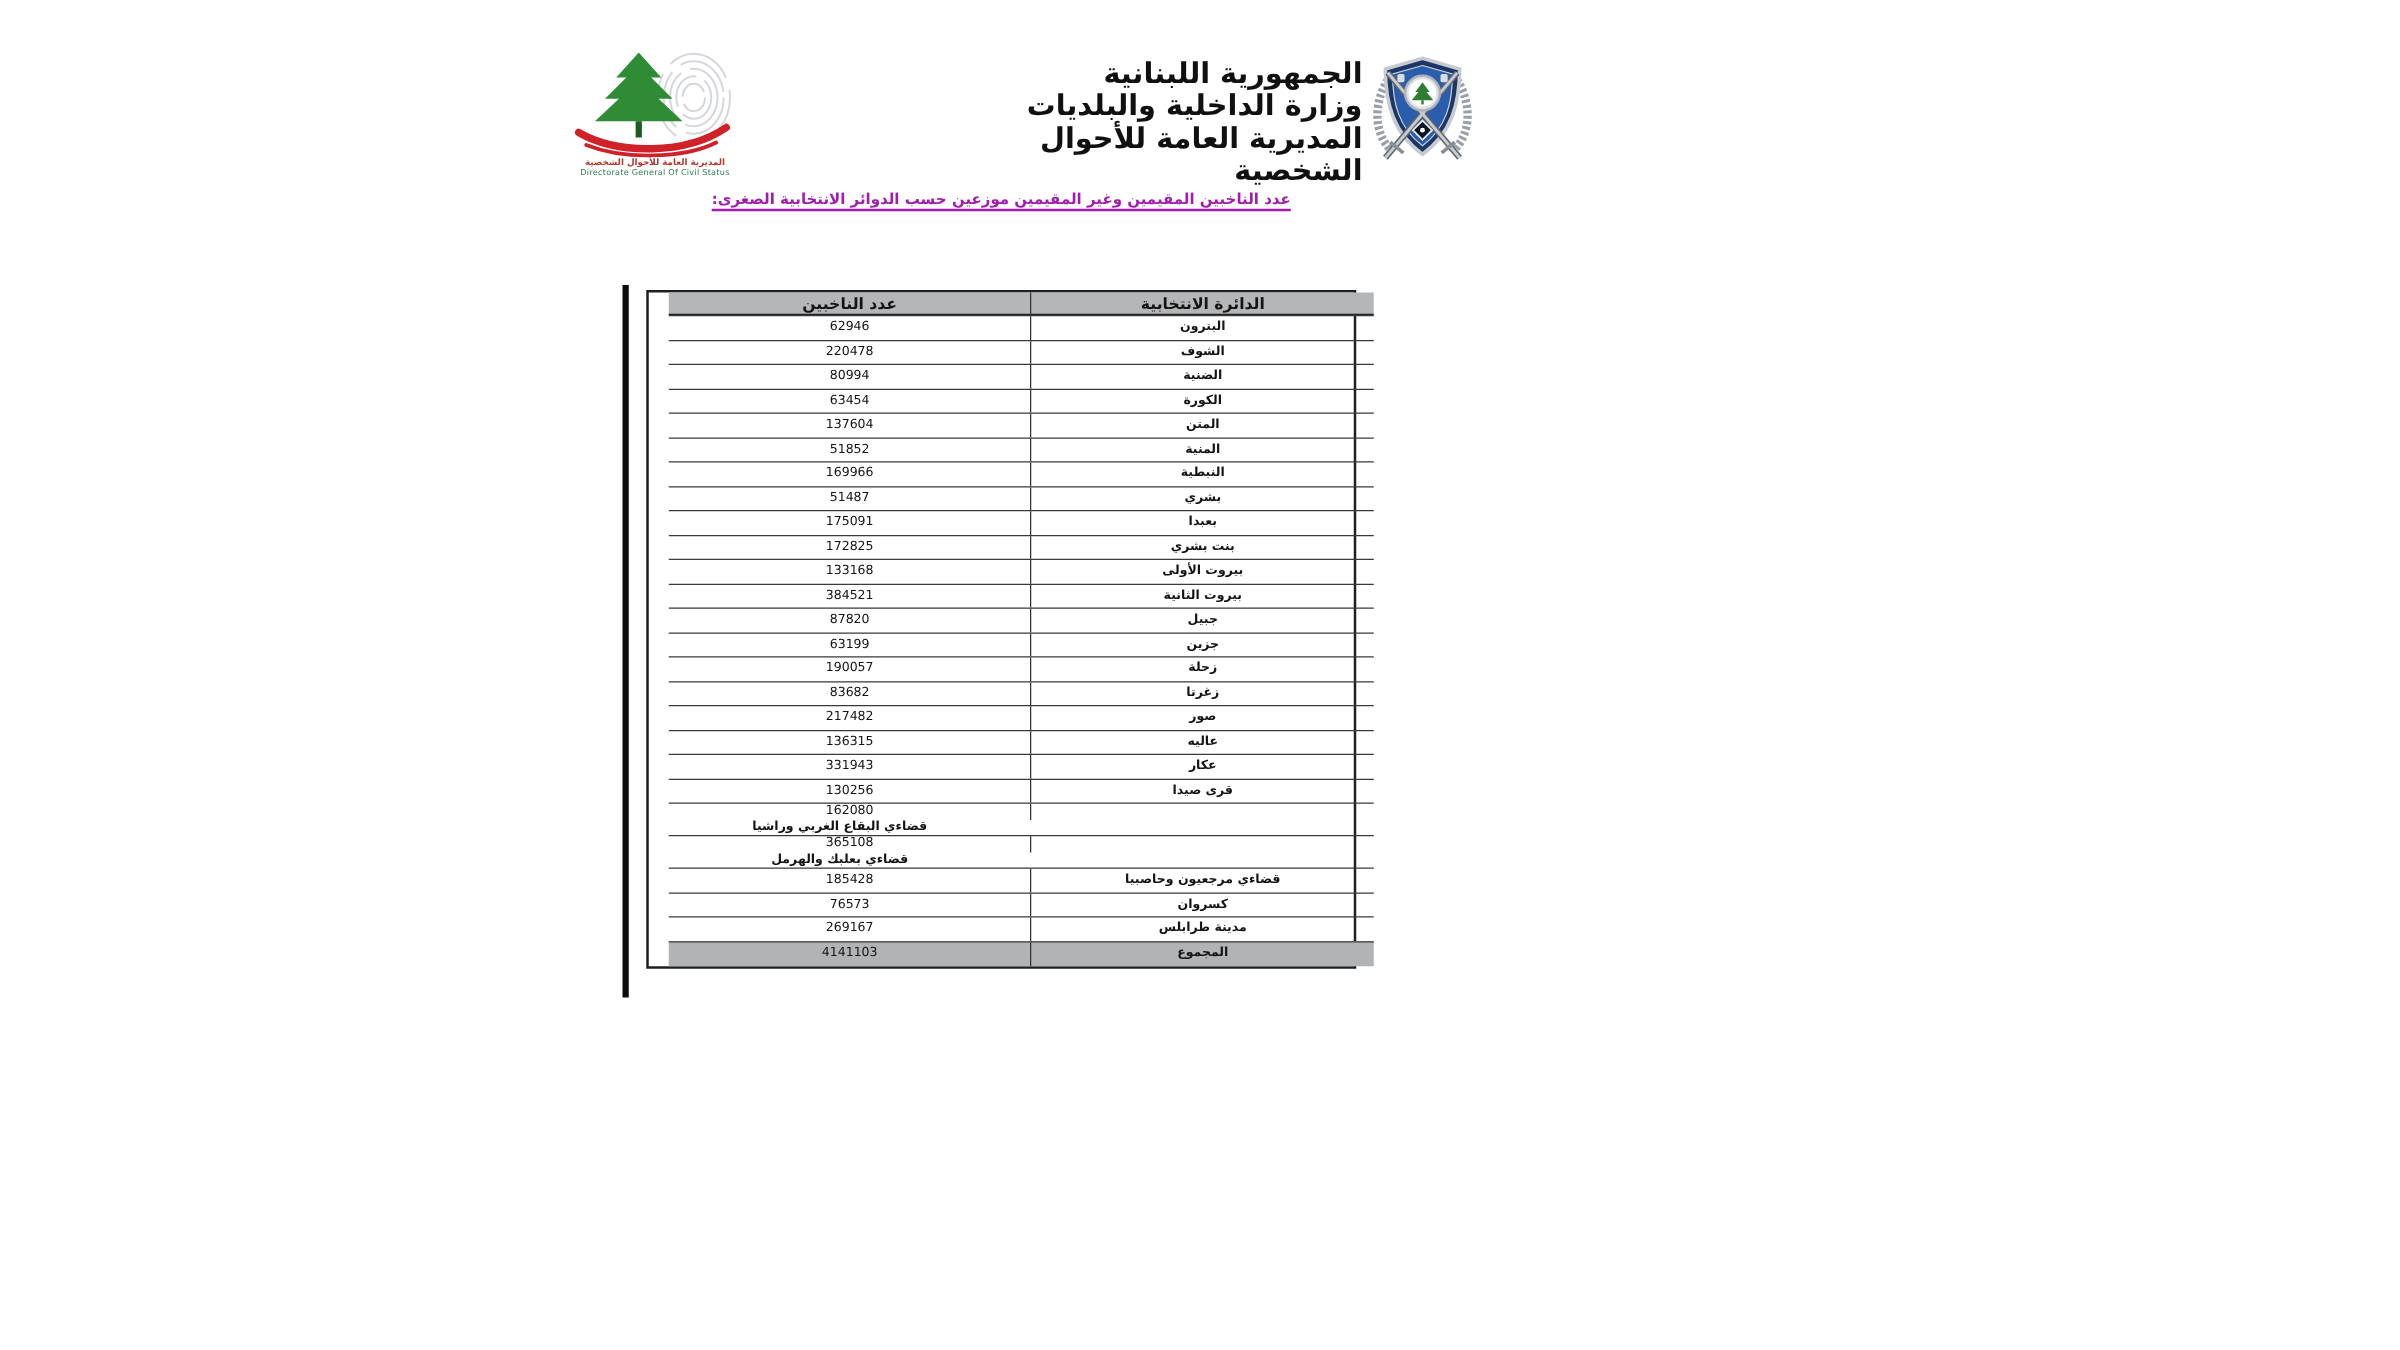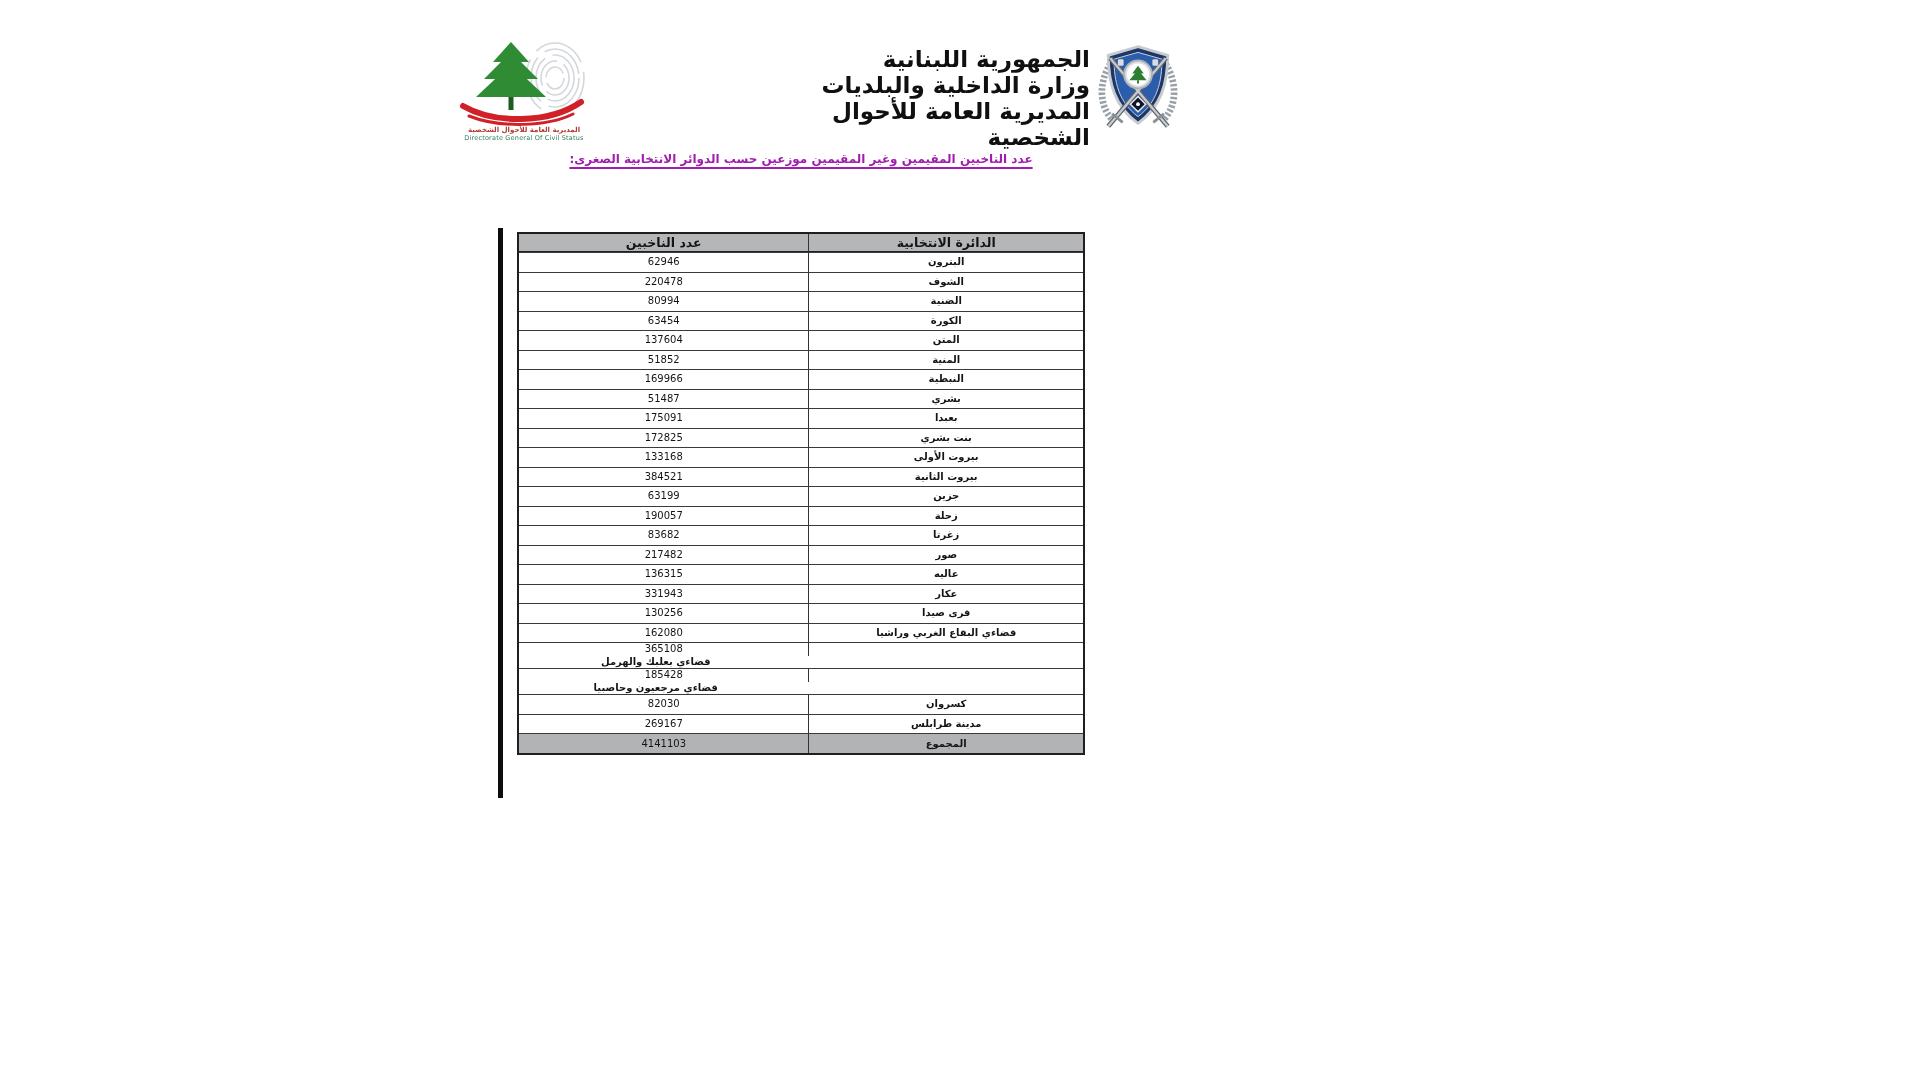--- a/index.html
+++ b/index.html
@@ -24,21 +24,21 @@
     font-size:12px;font-weight:bold;color:#a21caf;
     text-decoration:underline;text-underline-offset:4px;text-decoration-thickness:1.5px;
   }
   
   .left-rule{position:absolute;left:498px;top:228px;width:5px;height:570px;background:#0d0d0d;}
   
   .etable{
     position:absolute;left:517px;top:232px;width:568px;
     border:2px solid #1f1f1f;background:#fff;box-sizing:border-box;
   }
-  .trow{display:flex;width:100%;box-sizing:border-box;}
+  .trow{display:flex;width:100%;box-sizing:border-box;margin-left:16px;}
   .tbody .trow{border-top:1.4px solid #3a3a3a;}
   .cell{
     box-sizing:border-box;display:flex;align-items:center;justify-content:center;
     font-size:10px;line-height:14px;color:#141414;overflow:hidden;
   }
   .cell.num{width:51.5%;border-right:1.6px solid #333;}
   .cell.dist{width:48.5%;direction:rtl;font-weight:600;}
   .thead{height:18px;background:#b5b6b8;border-bottom:1px solid #222;}
   .thead .cell{font-weight:bold;font-size:12.5px;}
   .tbody .trow{height:19.5px;}
@@ -167,20 +167,24 @@
         </div>
         <div class="trow">
           <div class="cell num">133168</div>
           <div class="cell dist">بيروت الأولى</div>
         </div>
         <div class="trow">
           <div class="cell num">384521</div>
           <div class="cell dist">بيروت الثانية</div>
         </div>
         <div class="trow">
+          <div class="cell num">87820</div>
+          <div class="cell dist">جبيل</div>
+        </div>
+        <div class="trow">
           <div class="cell num">63199</div>
           <div class="cell dist">جزين</div>
         </div>
         <div class="trow">
           <div class="cell num">190057</div>
           <div class="cell dist">زحلة</div>
         </div>
         <div class="trow">
           <div class="cell num">83682</div>
           <div class="cell dist">زغرتا</div>
@@ -207,21 +211,21 @@
         </div>
         <div class="trow">
           <div class="cell num">365108</div>
           <div class="cell dist">قضاءي بعلبك والهرمل</div>
         </div>
         <div class="trow">
           <div class="cell num">185428</div>
           <div class="cell dist">قضاءي مرجعيون وحاصبيا</div>
         </div>
         <div class="trow">
-          <div class="cell num">82030</div>
+          <div class="cell num">76573</div>
           <div class="cell dist">كسروان</div>
         </div>
         <div class="trow">
           <div class="cell num">269167</div>
           <div class="cell dist">مدينة طرابلس</div>
         </div>
         <div class="trow total">
         <div class="cell num">4141103</div>
         <div class="cell dist">المجموع</div>
       </div>

